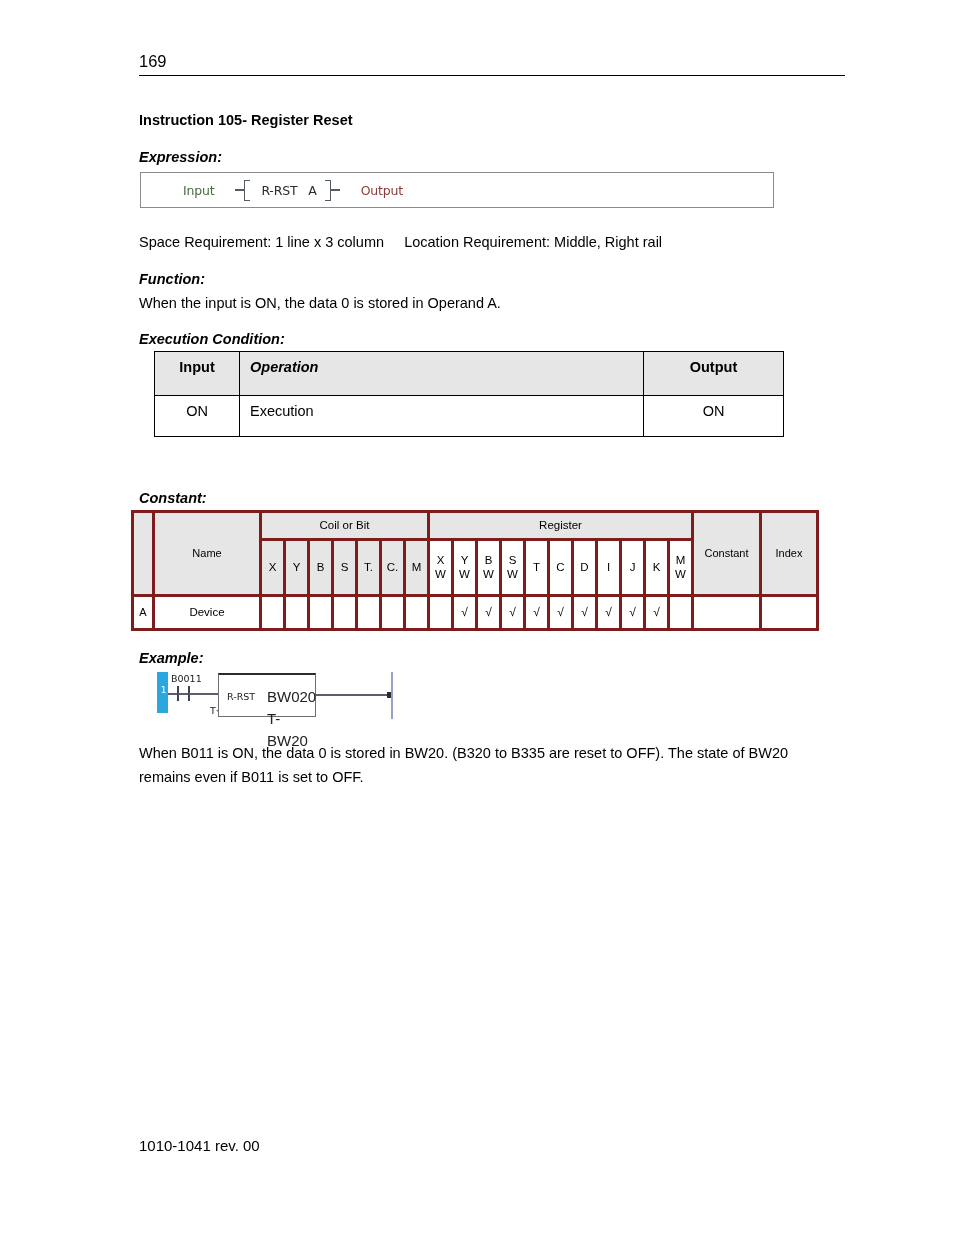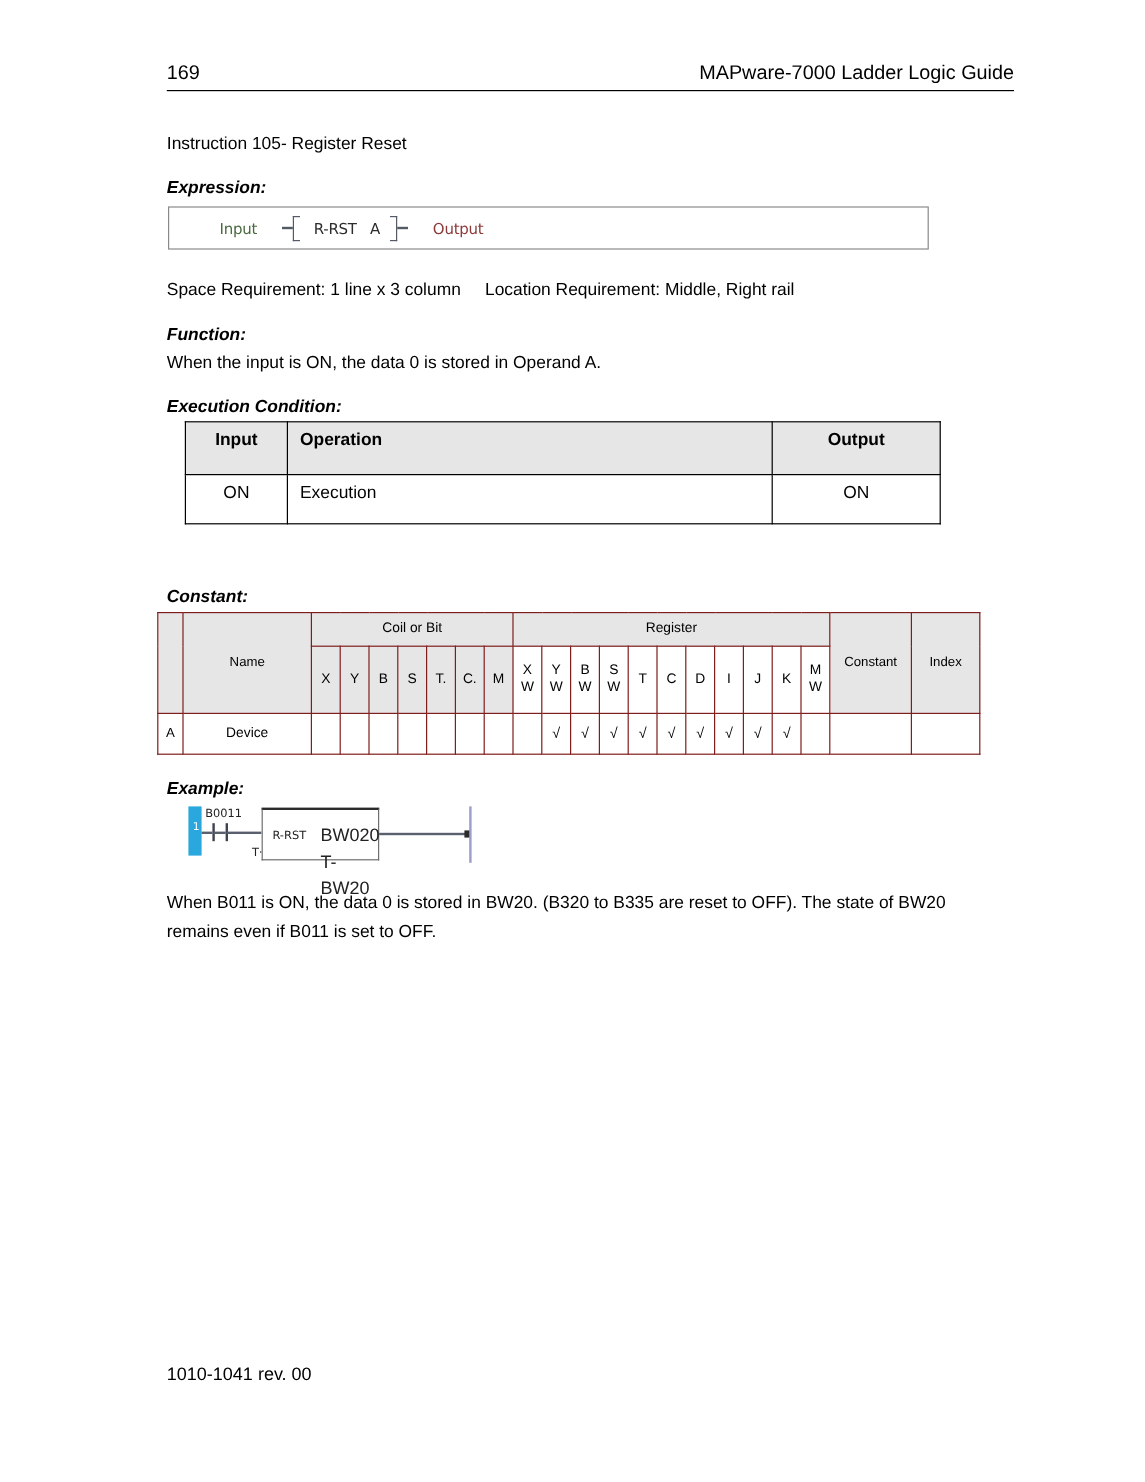--- a/index.html
+++ b/index.html
@@ -38,21 +38,21 @@
   }
   .page-number { font-size: 16.5px; }
   .header-title { font-size: 16.5px; }
 
   
   .instr-title {
     position: absolute;
     left: 139px;
     top: 112px;
     font-size: 14.5px;
-    font-weight: normal;
+    font-weight: bold;
   }
   .sec-label {
     font-size: 14.5px;
     font-weight: bold;
     font-style: italic;
   }
   .lbl-expression { position: absolute; left: 139px; top: 149px; }
   .lbl-function   { position: absolute; left: 139px; top: 271px; }
   .lbl-exec       { position: absolute; left: 139px; top: 331px; }
   .lbl-operand    { position: absolute; left: 139px; top: 490px; }
@@ -168,34 +168,34 @@
     height: 44px;
     padding-top: 7px;
   }
   table.ec tbody td {
     height: 41px;
     padding-top: 7px;
   }
   .ec-c1 { width: 85px;  text-align: center; }
   .ec-c2 { width: 404px; text-align: left; padding-left: 10px !important; }
   .ec-c3 { width: 140px; text-align: center; }
-  table.ec thead .ec-c2 { padding-left: 10px !important; }
+  table.ec thead .ec-c2 { padding-left: 10px !important; font-style: italic; }
 
   
   table.op {
     position: absolute;
     left: 131px;
     top: 510px;
     border-collapse: collapse;
     font-size: 11px;
     table-layout: fixed;
     font-family: "Liberation Sans", sans-serif;
   }
   table.op th, table.op td {
-    border: 1px solid #7f1d1d;
+    border: 3px solid #7f1d1d;
     padding: 0;
     text-align: center;
     vertical-align: middle;
     box-sizing: border-box;
     line-height: 1.15;
   }
   table.op .shade { background: #e6e6e6; }
   table.op .white { background: #ffffff; }
   .op-h1 { height: 28px; }
   .op-h2 { height: 56px; }
@@ -300,21 +300,20 @@
     background: #2b2b2b;
   }
 </style>
 </head>
 <body>
 
 <div class="page">
 
   <div class="page-header">
     <span class="page-number">169</span>
-    <span class="header-title">MAPware-7000 Ladder Logic Guide</span>
   </div>
 
   <div class="instr-title">Instruction 105- Register Reset</div>
 
   <div class="sec-label lbl-expression">Expression:</div>
 
   <div class="expr-box">
     <div class="expr-inner">
       <span class="expr-input">Input</span>
       <span class="sp-lg"></span>

